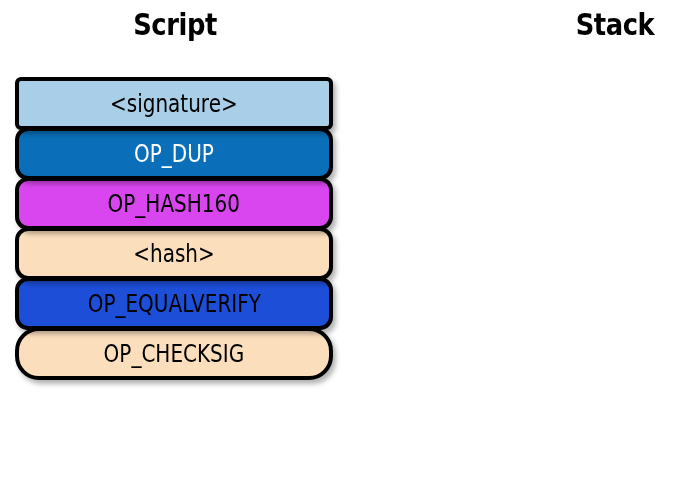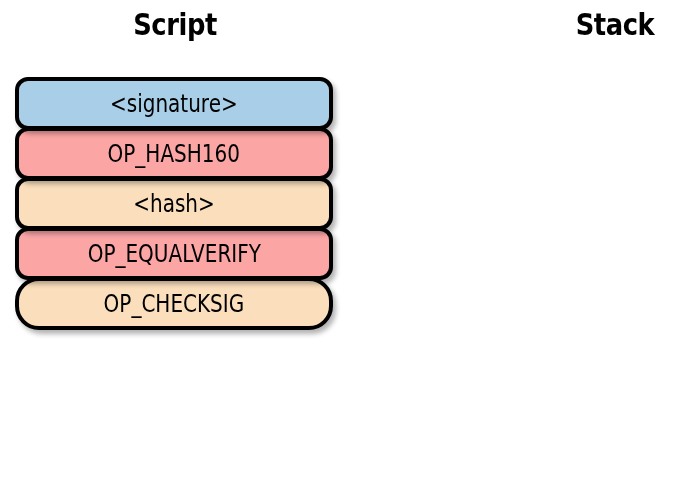--- a/index.html
+++ b/index.html
@@ -94,30 +94,33 @@
 </head>
 <body>
 
 <div id="figure">
 
   <div class="col-header" id="script-header">Script</div>
 
   <div class="col-header" id="stack-header">Stack</div>
 
   <div id="script-stack">
-      <div class="script-item" style="background: rgb(169, 207, 232); z-index: 7;">
+      <div class="script-item" style="background: rgb(169, 207, 232); z-index: 7; border-radius: 6px;">
         <span class="script-item-label" style="color: rgb(0, 0, 0);">&lt;signature&gt;</span>
       </div>
-      <div class="script-item" style="background: #fca5a5; z-index: 4; justify-content: center;">
+      <div class="script-item" style="background: rgb(10, 111, 184); z-index: 5;">
+        <span class="script-item-label" style="color: rgb(255, 255, 255);">OP_DUP</span>
+      </div>
+      <div class="script-item" style="background: #d946ef; z-index: 4; justify-content: center;">
         <span class="script-item-label" style="color: rgb(0, 0, 0);">OP_HASH160</span>
       </div>
       <div class="script-item" style="background: rgb(251, 223, 188); z-index: 3; justify-content: center;">
         <span class="script-item-label" style="color: rgb(0, 0, 0);">&lt;hash&gt;</span>
       </div>
-      <div class="script-item" style="background: #fca5a5; z-index: 2;">
+      <div class="script-item" style="background: #1d4ed8; z-index: 2;">
         <span class="script-item-label" style="color: rgb(0, 0, 0);">OP_EQUALVERIFY</span>
       </div>
       <div class="script-item" style="background: rgb(251, 223, 188); z-index: 1;">
         <span class="script-item-label" style="color: rgb(0, 0, 0);">OP_CHECKSIG</span>
       </div>
     </div>
 
   <div id="stack-column"></div>
 
 </div>

